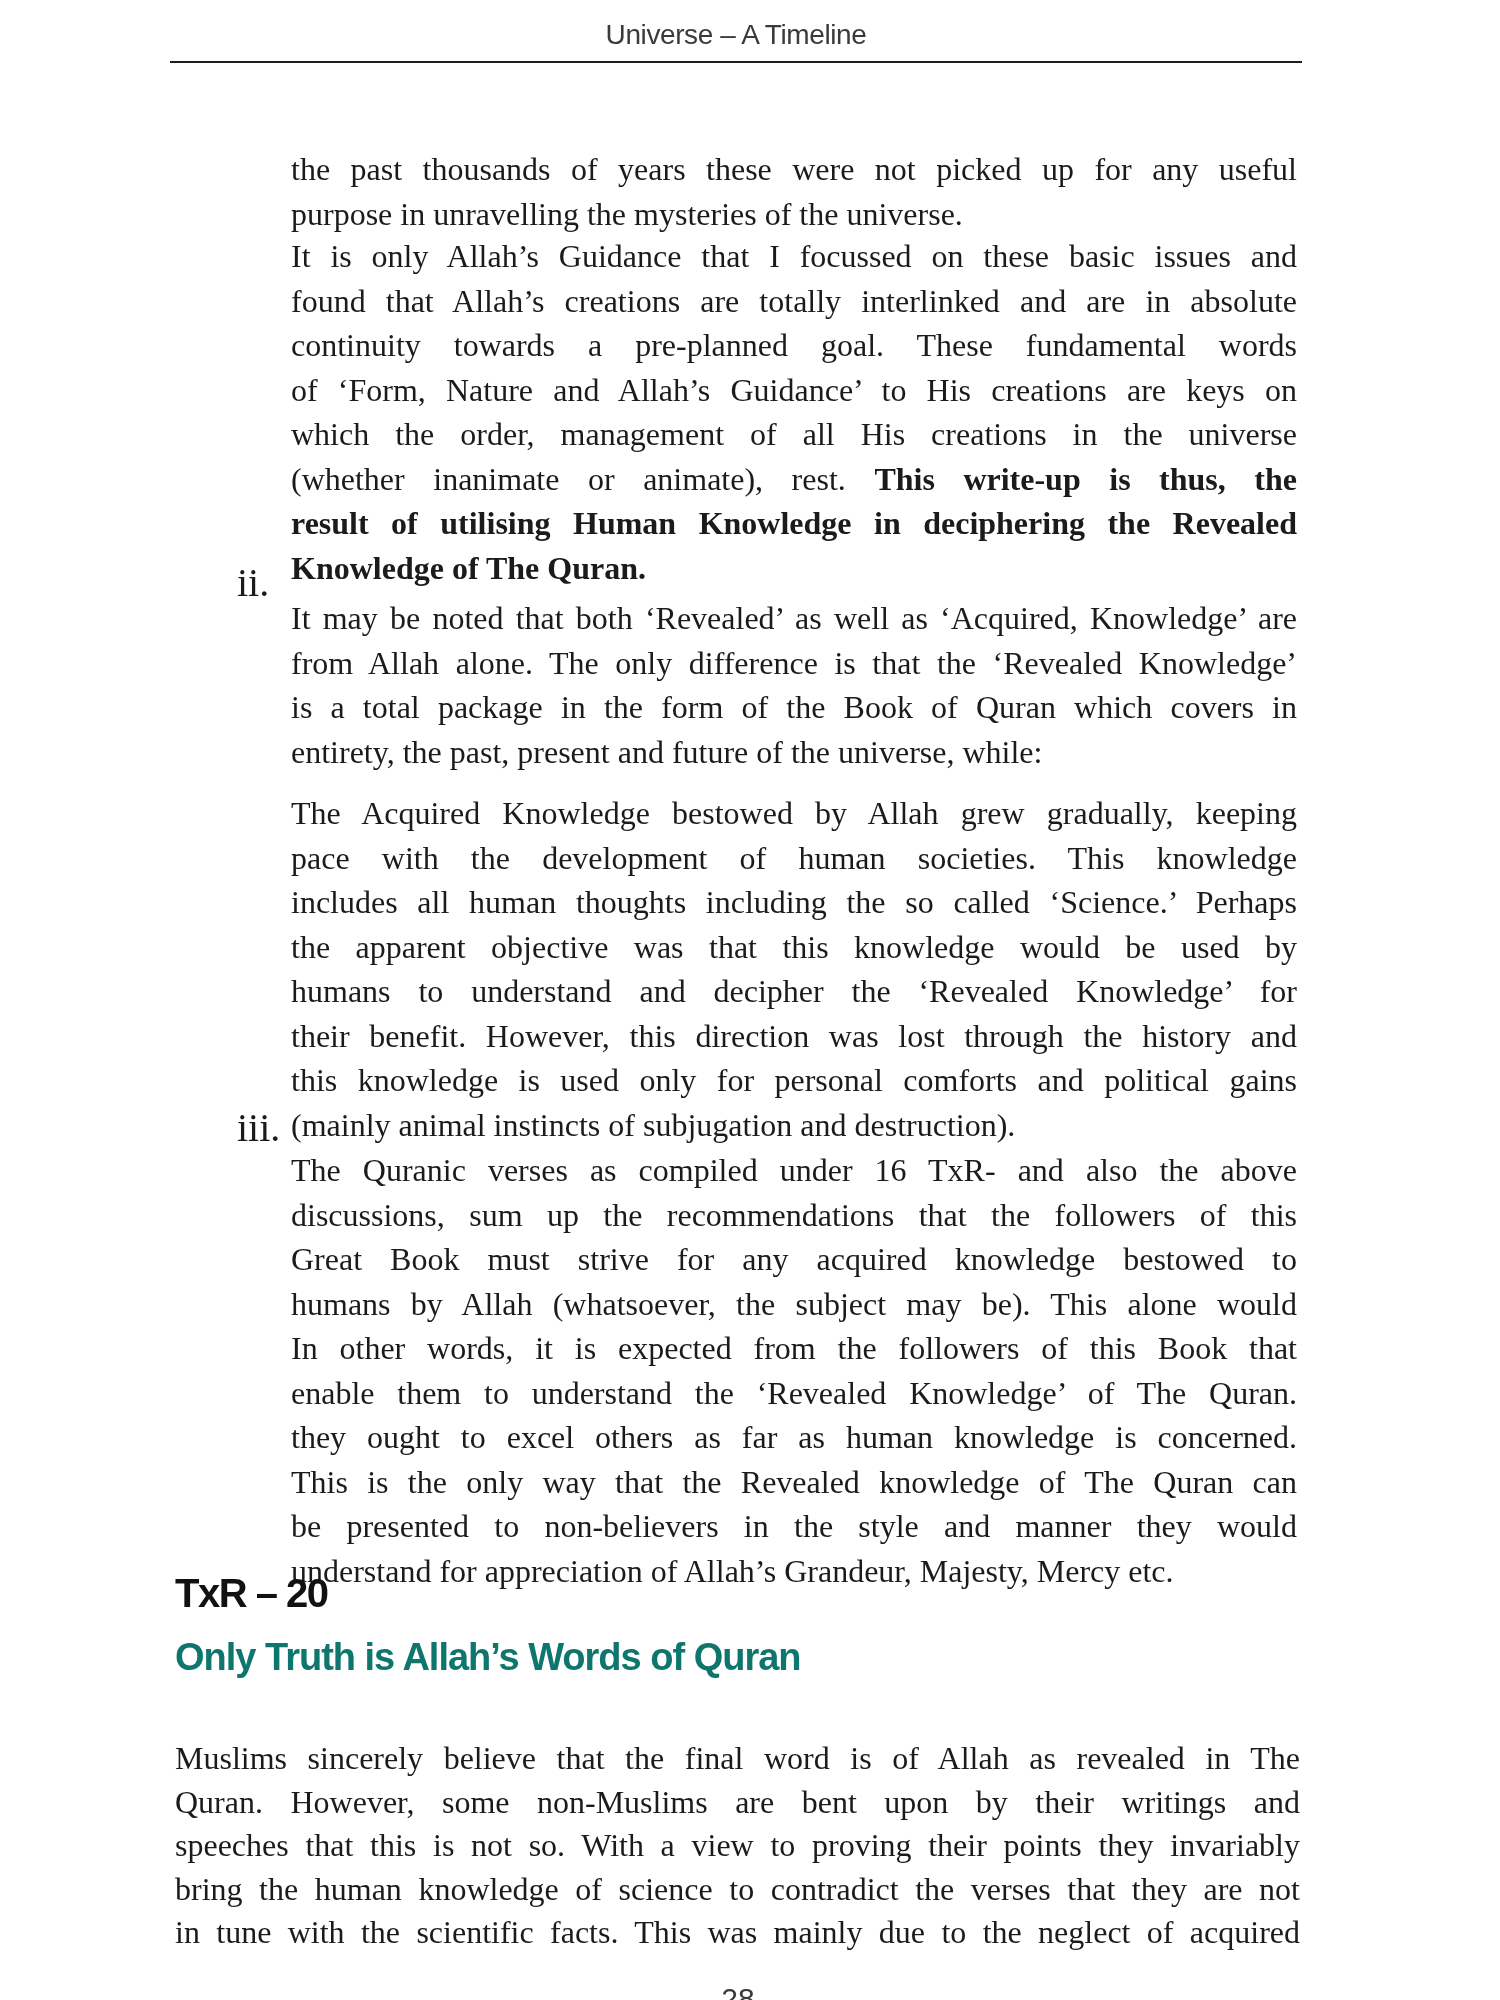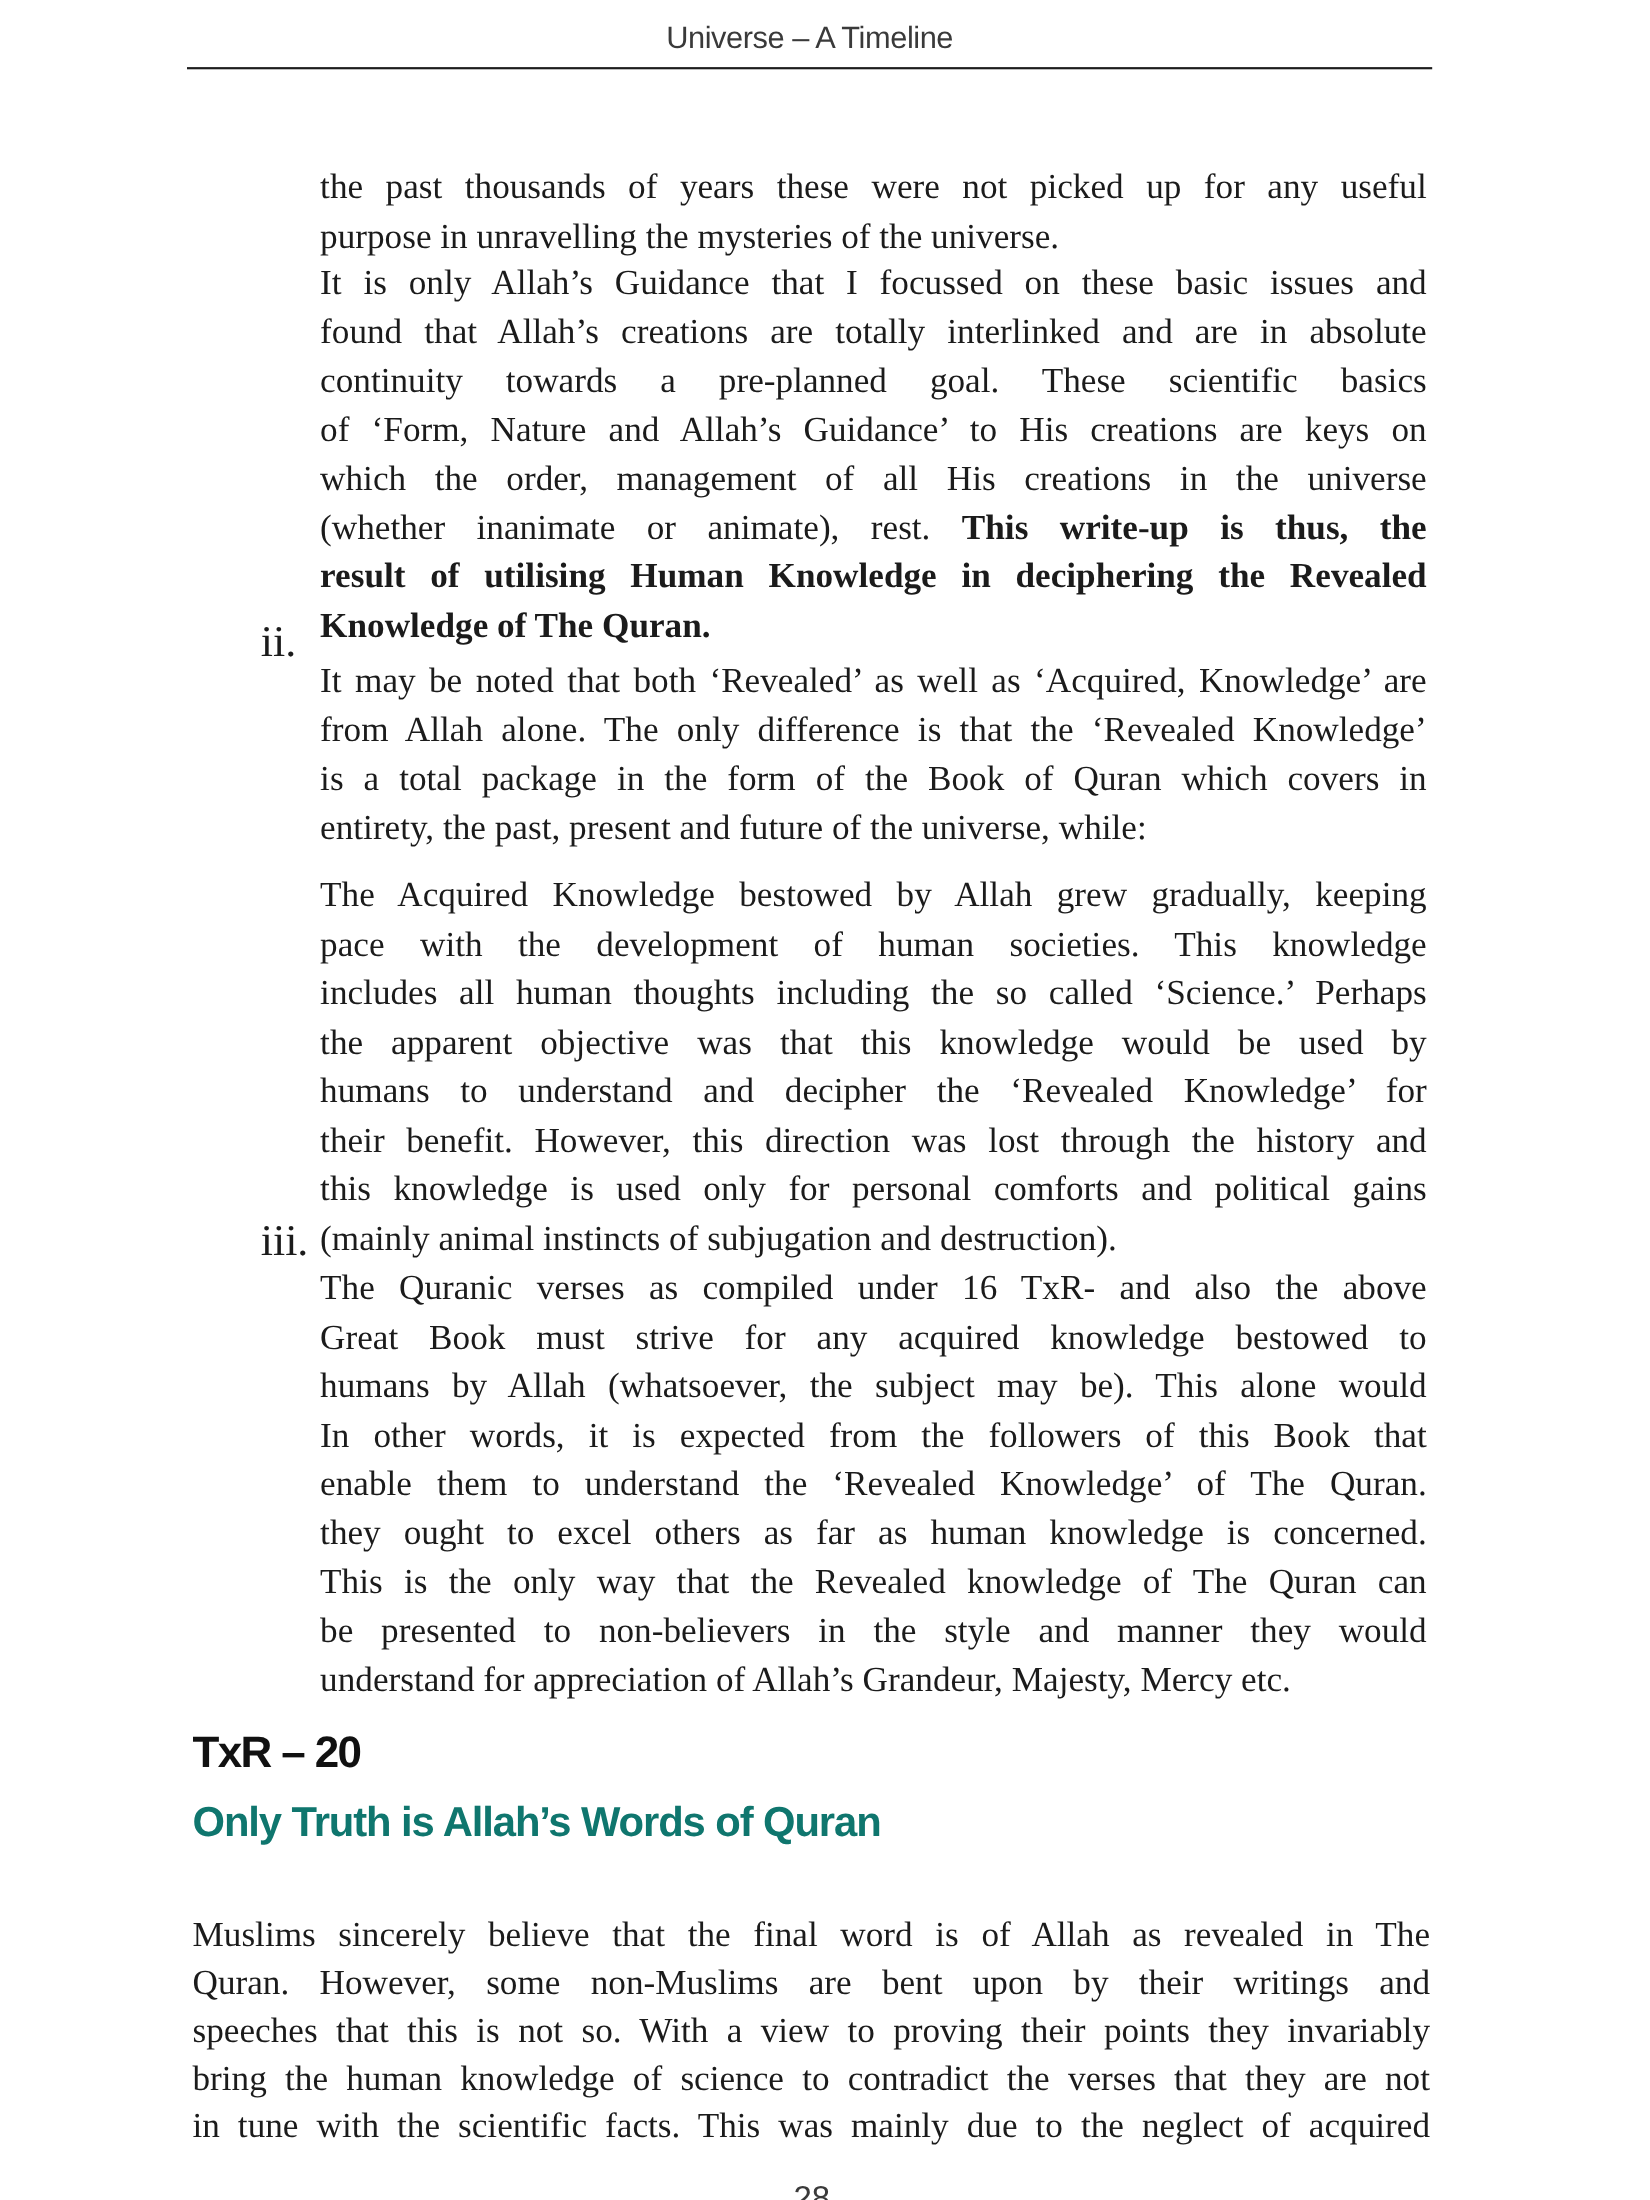--- a/index.html
+++ b/index.html
@@ -42,21 +42,21 @@
 <div class="abs head-rule"></div>
 
 <div class="abs body-block" style="left:291px; top:105px; width:1006px;">
     <span class="line"><span class="run">the past thousands of years these were not picked up for any useful</span></span>
     <span class="line last"><span class="run">purpose in unravelling the mysteries of the universe.</span></span>
   </div>
 
 <div class="abs body-block" style="left:291px; top:192px; width:1006px;font-family:Liberation Serif, serif;">
     <span class="line"><span class="run">It is only Allah’s Guidance that I focussed on these basic issues and</span></span>
     <span class="line"><span class="run">found that Allah’s creations are totally interlinked and are in absolute</span></span>
-    <span class="line"><span class="run">continuity towards a pre-planned goal. These scientific basics</span></span>
+    <span class="line"><span class="run">continuity towards a pre-planned goal. These fundamental words</span></span>
     <span class="line"><span class="run">of ‘Form, Nature and Allah’s Guidance’ to His creations are keys on</span></span>
     <span class="line"><span class="run">which the order, management of all His creations in the universe</span></span>
     <span class="line"><span class="run">(whether inanimate or animate), rest. </span><span class="run bold">This write-up is thus, the</span></span>
     <span class="line"><span class="run bold">result of utilising Human Knowledge in deciphering the Revealed</span></span>
     <span class="line last"><span class="run bold">Knowledge of The Quran.</span></span>
   </div>
 
 <div class="abs list-marker" style="left:237px; top:561px;">ii.</div>
 <div class="abs body-block" style="left:291px; top:554px; width:1006px;">
     <span class="line"><span class="run">It may be noted that both ‘Revealed’ as well as ‘Acquired, Knowledge’ are</span></span>
@@ -72,20 +72,21 @@
     <span class="line"><span class="run">the apparent objective was that this knowledge would be used by</span></span>
     <span class="line"><span class="run">humans to understand and decipher the ‘Revealed Knowledge’ for</span></span>
     <span class="line"><span class="run">their benefit. However, this direction was lost through the history and</span></span>
     <span class="line"><span class="run">this knowledge is used only for personal comforts and political gains</span></span>
     <span class="line last"><span class="run">(mainly animal instincts of subjugation and destruction).</span></span>
   </div>
 
 <div class="abs list-marker" style="left:237px; top:1106px;">iii.</div>
 <div class="abs body-block" style="left:291px; top:1106px; width:1006px;">
     <span class="line"><span class="run">The Quranic verses as compiled under 16 TxR- and also the above</span></span>
+    <span class="line"><span class="run">discussions, sum up the recommendations that the followers of this</span></span>
     <span class="line"><span class="run">Great Book must strive for any acquired knowledge bestowed to</span></span>
     <span class="line"><span class="run">humans by Allah (whatsoever, the subject may be). This alone would</span></span>
     <span class="line"><span class="run">In other words, it is expected from the followers of this Book that</span></span>
     <span class="line"><span class="run">enable them to understand the ‘Revealed Knowledge’ of The Quran.</span></span>
     <span class="line"><span class="run">they ought to excel others as far as human knowledge is concerned.</span></span>
     <span class="line"><span class="run">This is the only way that the Revealed knowledge of The Quran can</span></span>
     <span class="line"><span class="run">be presented to non-believers in the style and manner they would</span></span>
     <span class="line last"><span class="run">understand for appreciation of Allah’s Grandeur, Majesty, Mercy etc.</span></span>
   </div>
 

